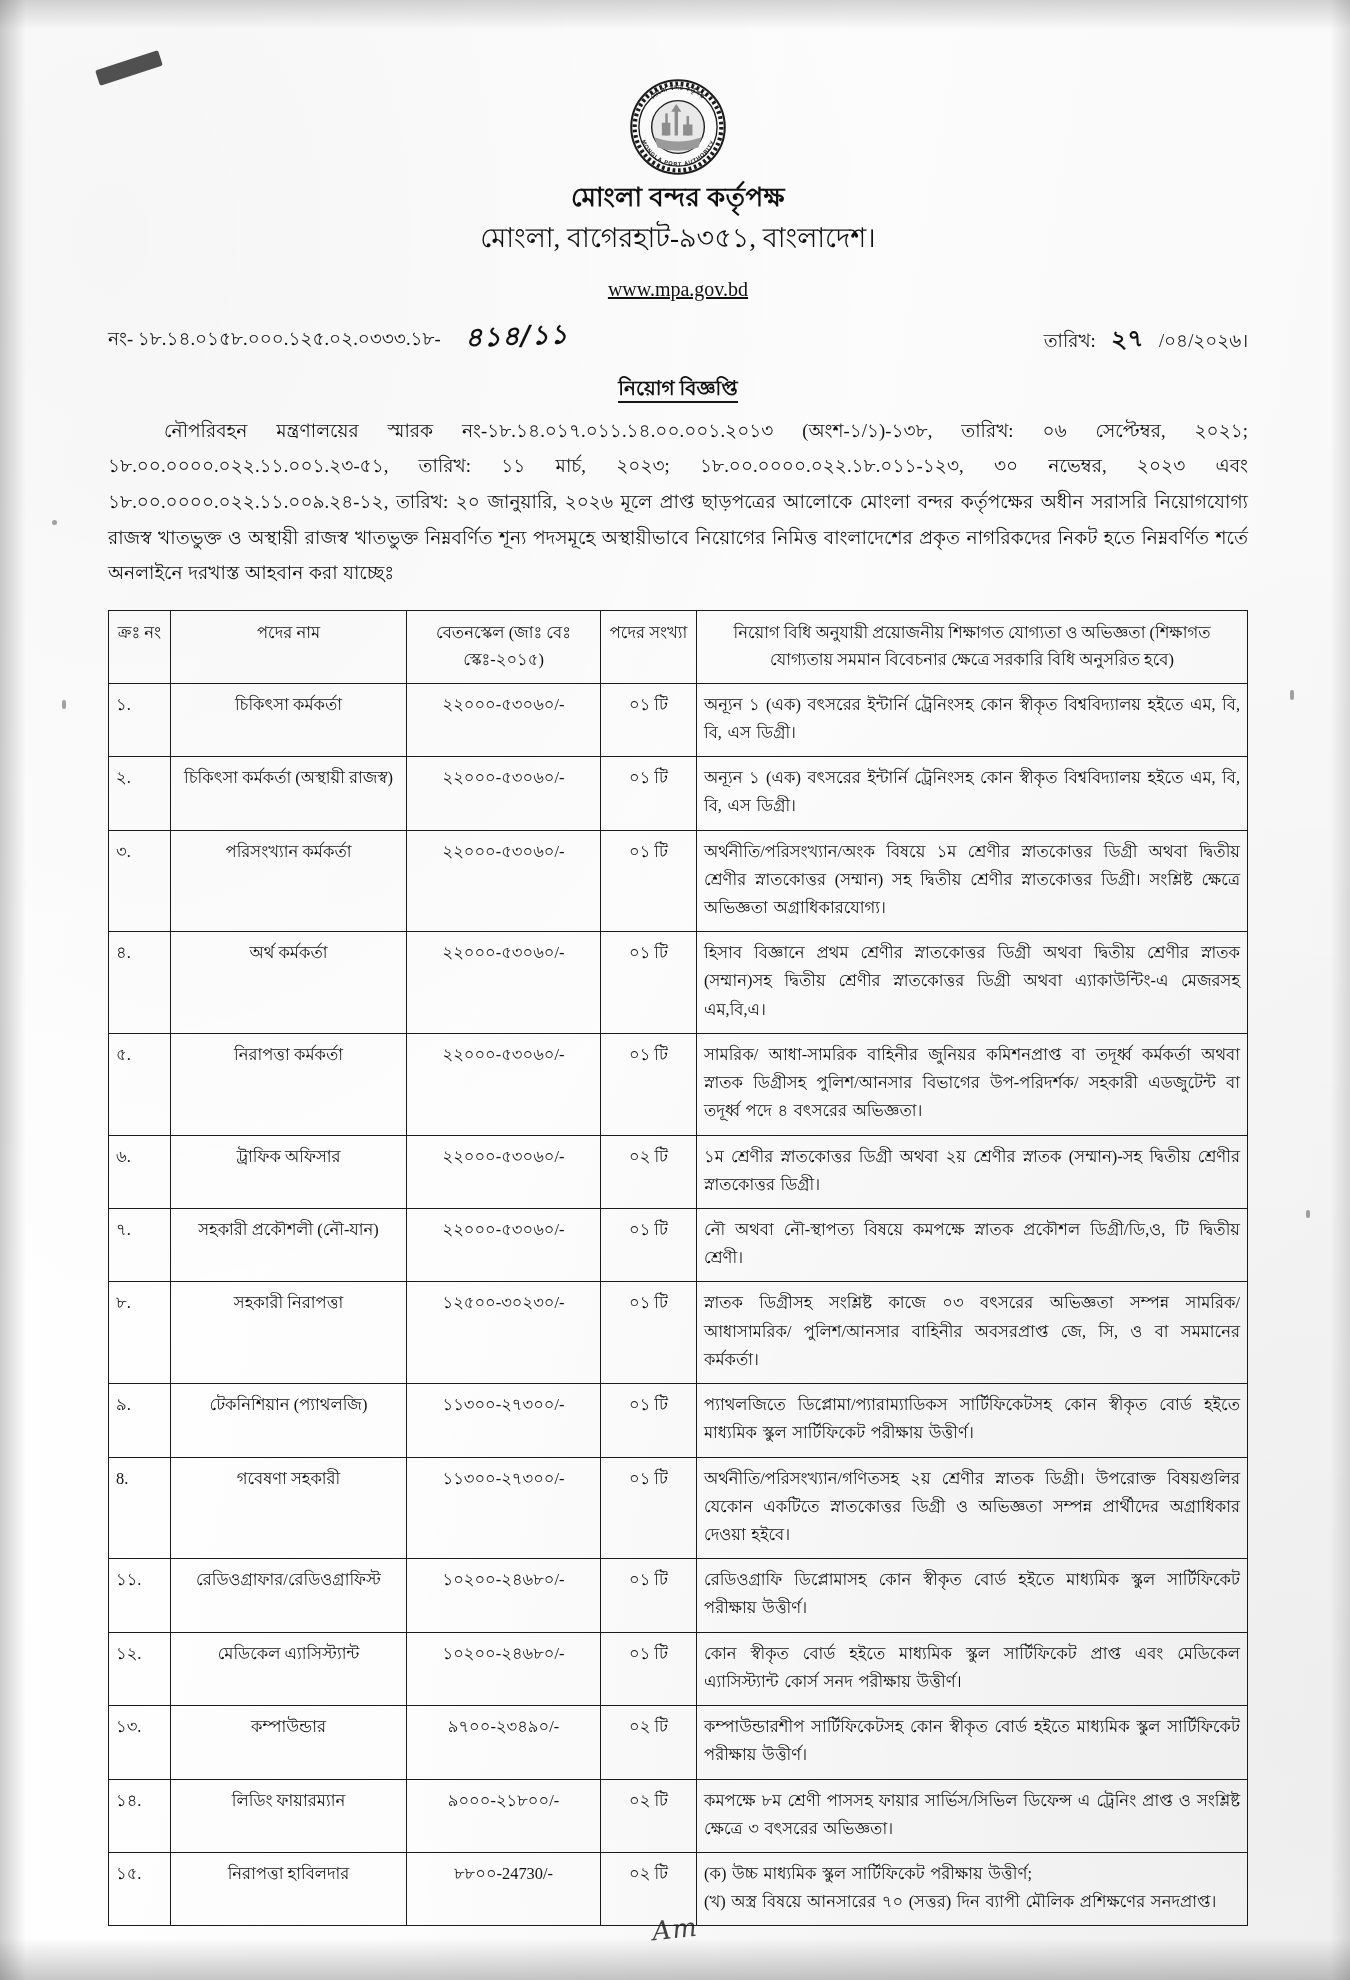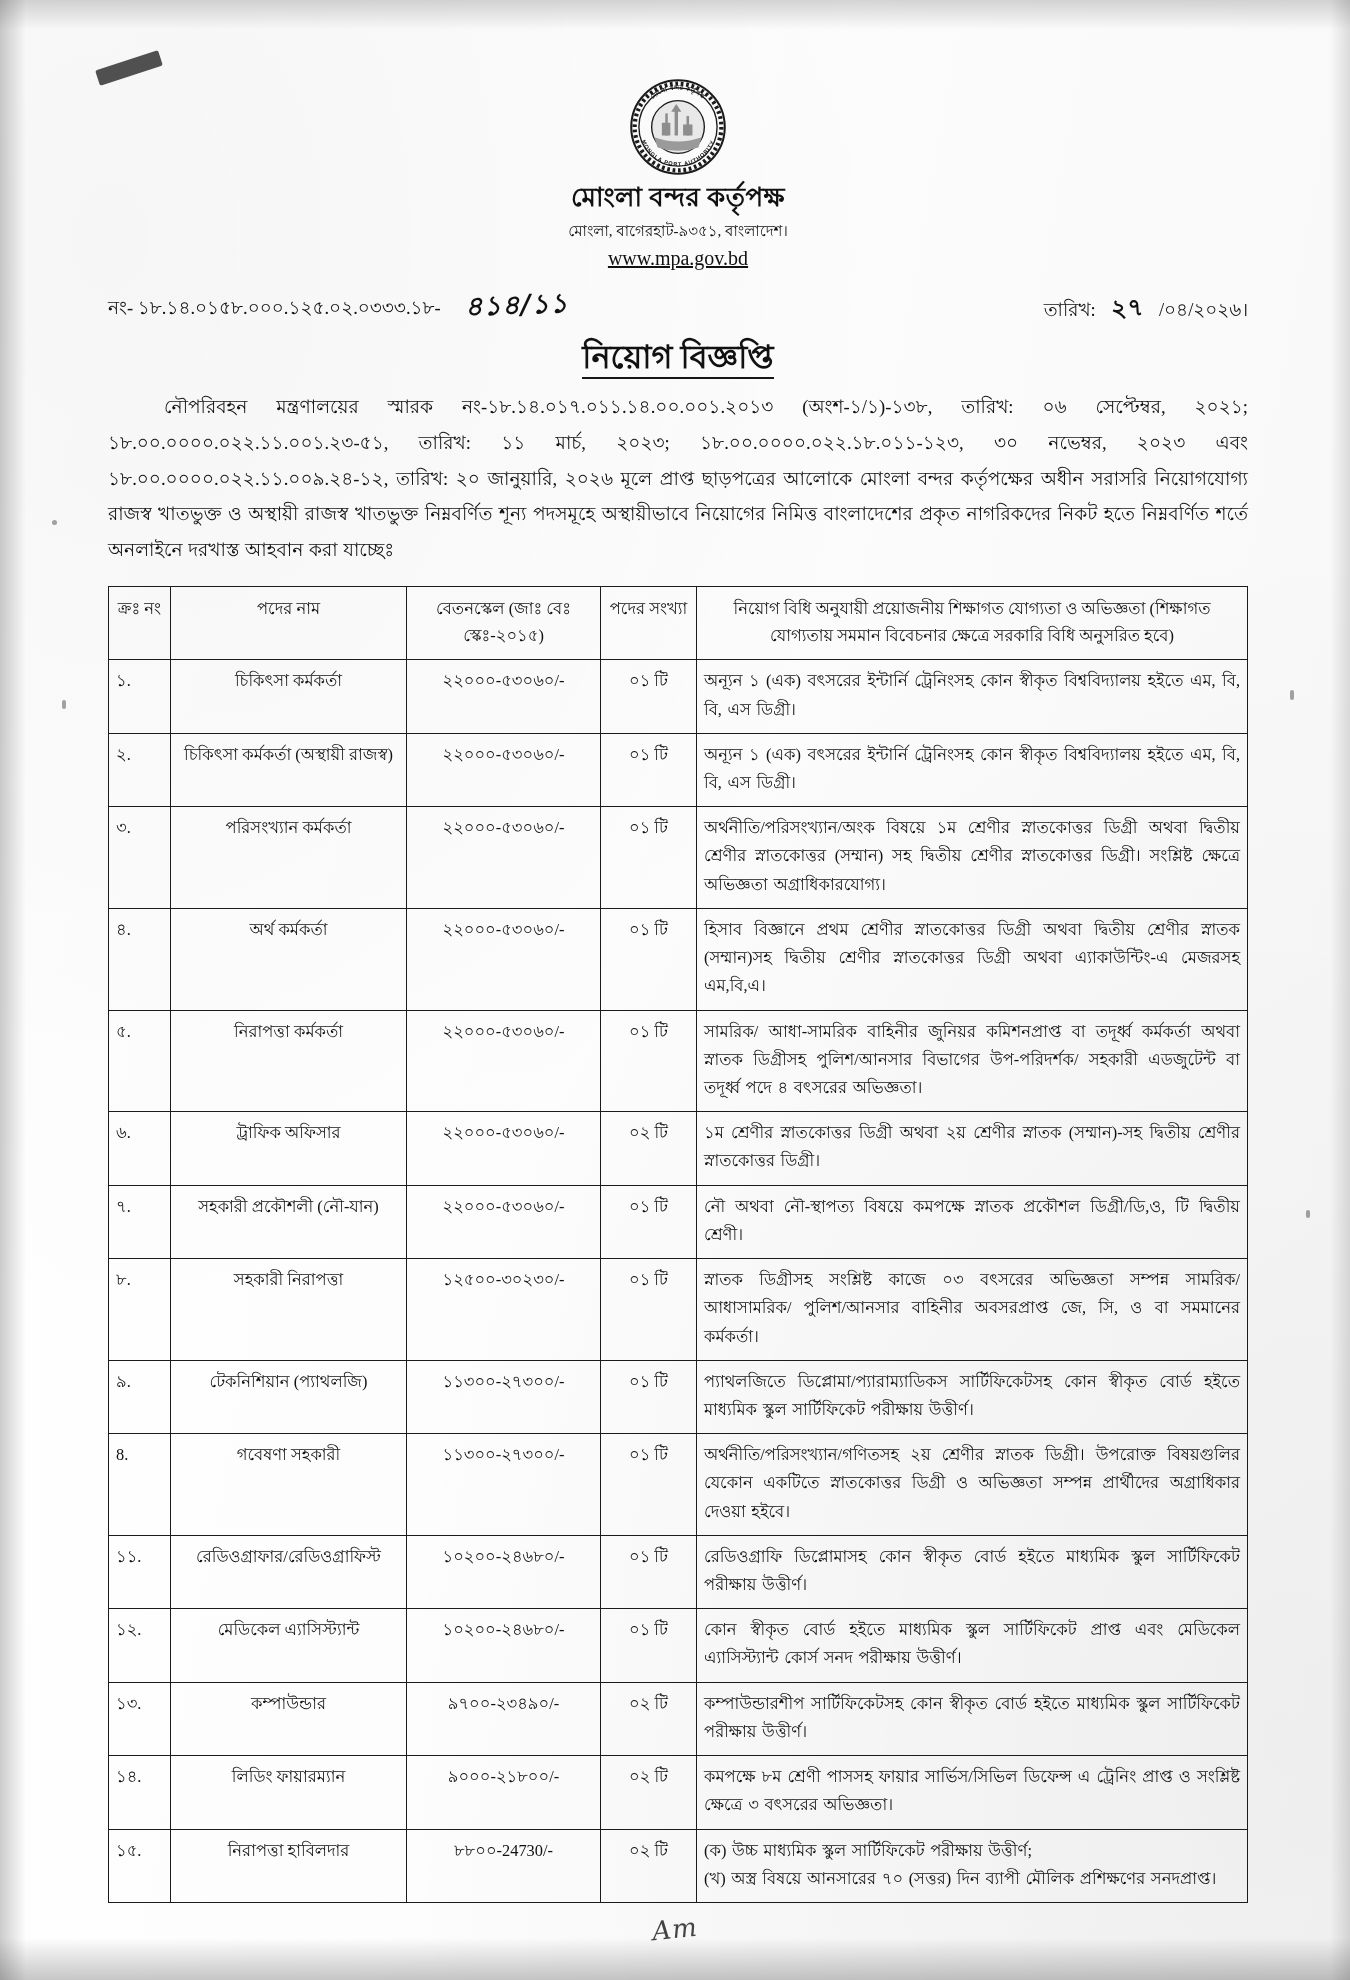--- a/index.html
+++ b/index.html
@@ -90,27 +90,27 @@
     display: block;
   }
   .org-name {
     font-size: 26px;
     font-weight: 700;
     letter-spacing: .4px;
     margin-top: 2px;
     line-height: 1.2;
   }
   .org-addr {
-    font-size: 15px;
+    font-size: 27px;
     margin-top: 9px;
     line-height: 1.2;
   }
   .org-web {
     font-size: 20px;
-    margin-top: 7px;
+    margin-top: 23px;
     text-decoration: underline;
     font-family: "Liberation Serif", serif;
   }
 
   
   .ref-row {
     position: relative;
     display: flex;
     align-items: flex-end;
     justify-content: space-between;
@@ -146,23 +146,23 @@
     display: inline-block;
     transform: rotate(-3deg);
   }
   .date-rest {
     font-size: 18.5px;
   }
 
   
   .doc-title {
     text-align: center;
-    font-size: 32px;
+    font-size: 20px;
     font-weight: 700;
-    margin-top: 8px;
+    margin-top: 16px;
     line-height: 1.25;
   }
   .doc-title span {
     border-bottom: 2px solid #161616;
     padding-bottom: 2px;
   }
 
   
   .intro {
     margin-top: 12px;

